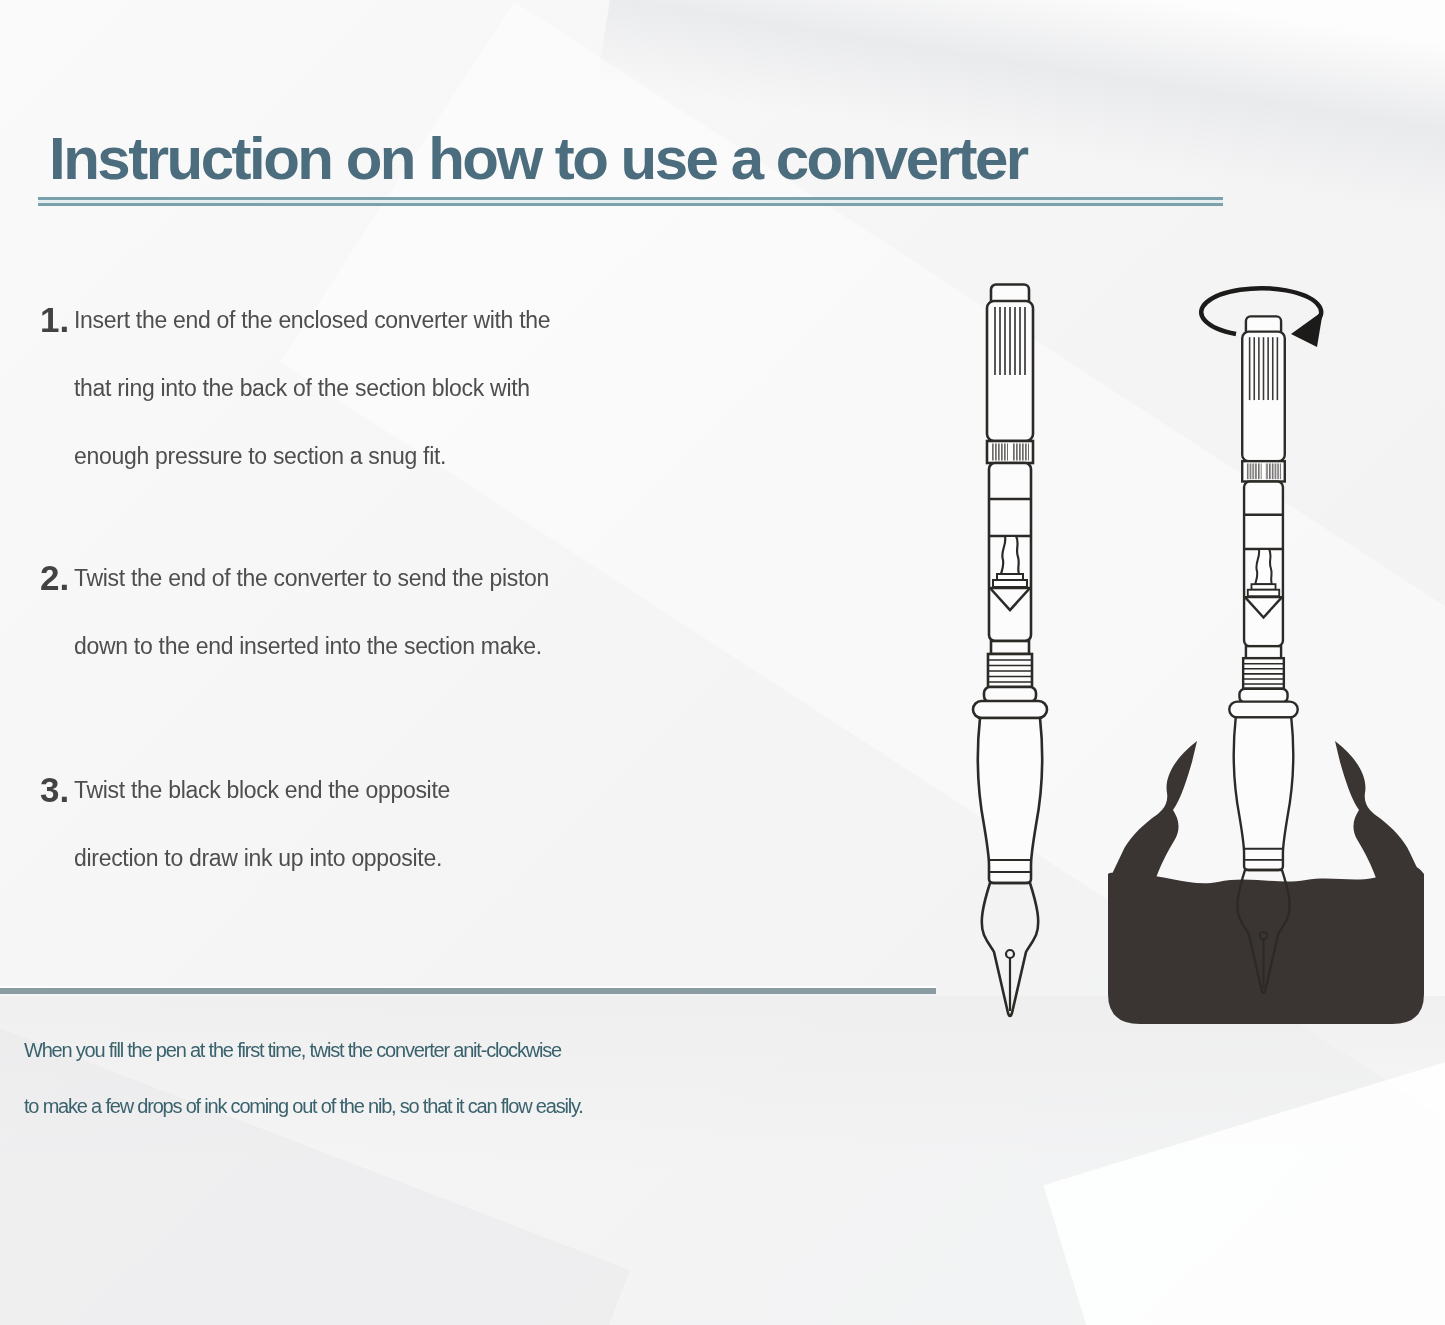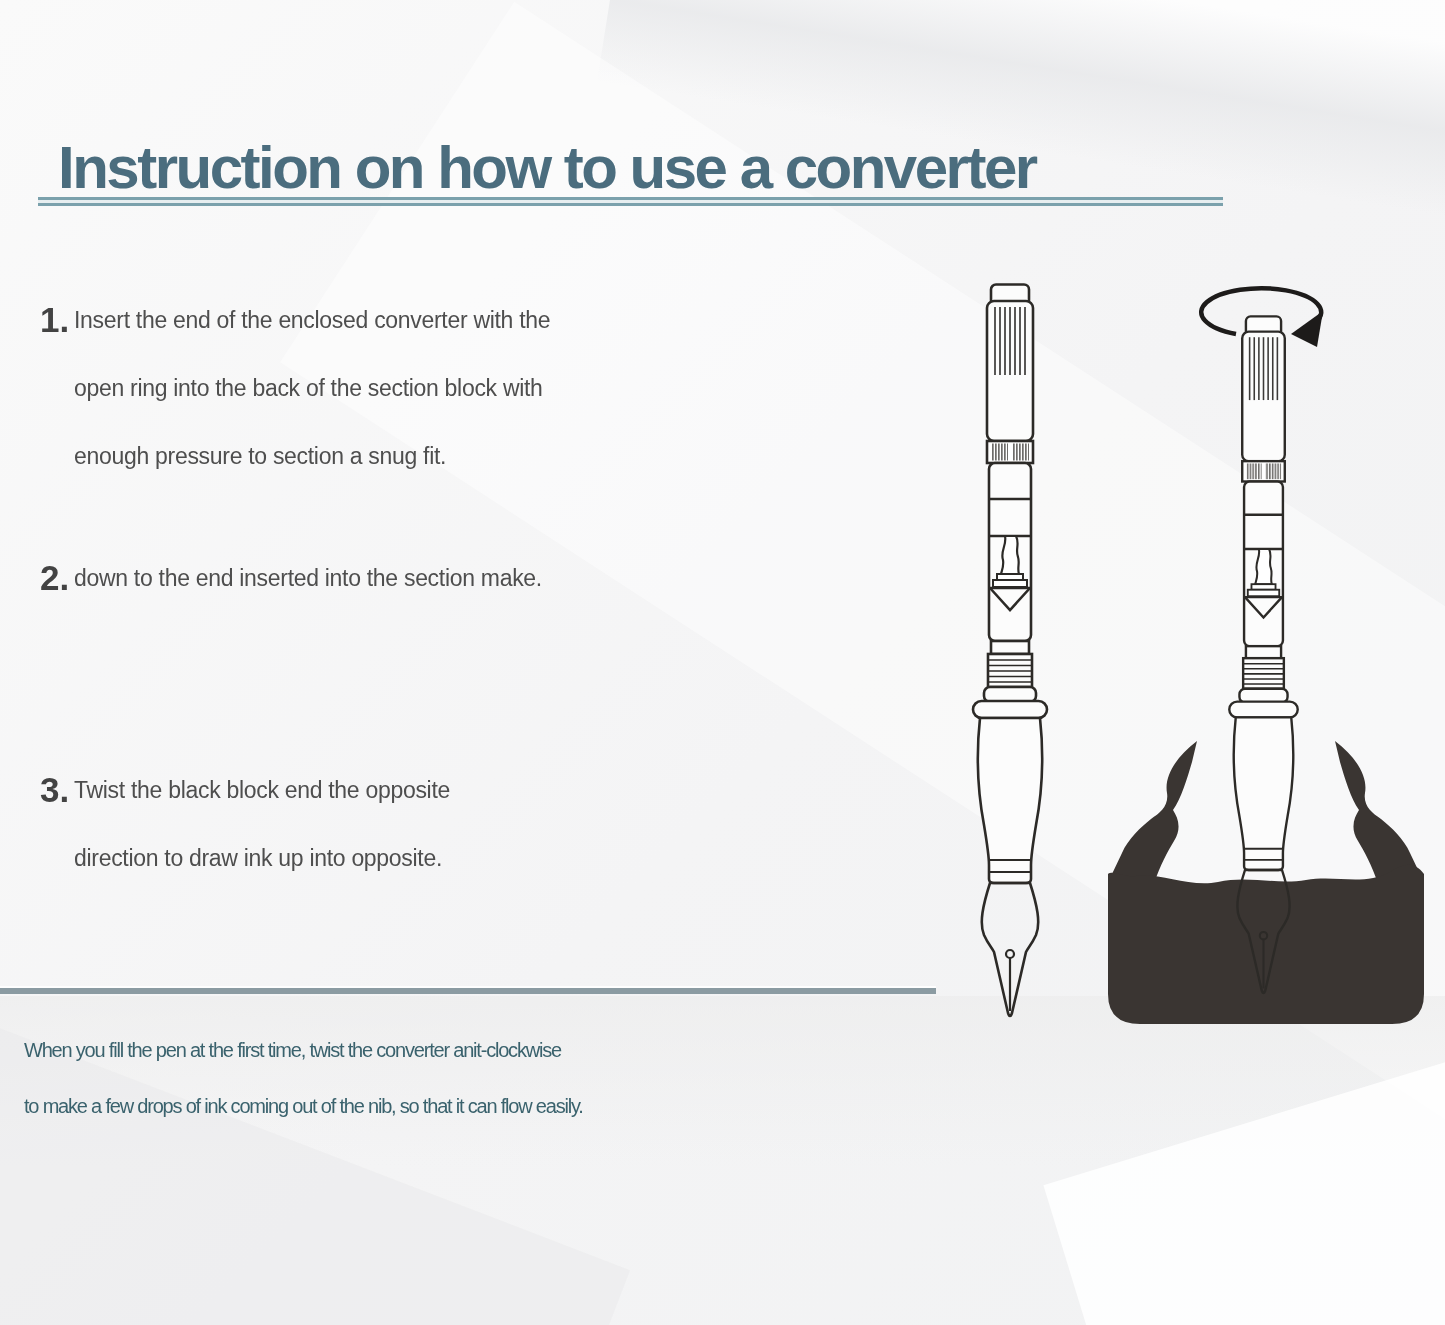--- a/index.html
+++ b/index.html
@@ -34,21 +34,21 @@
     background:#e9eaeb;opacity:.55;
   }
   .deco-bottom-right{
     left:1080px;top:1090px;width:600px;height:340px;
     transform:rotate(-17deg);
     background:#ffffff;opacity:.85;
   }
 
   .page-title{
     position:absolute;left:46px;top:125px;
-    margin:12px;
+    margin:3px;
     font-size:60px;line-height:62px;font-weight:bold;
     letter-spacing:-2.5px;
     color:#4b6d7e;
     white-space:nowrap;
     text-align:center;
   }
   .title-underline{
     position:absolute;left:38px;top:197px;width:1185px;height:9px;
     background:linear-gradient(to bottom,
       #7ba1ac 0px,#7ba1ac 3px,
@@ -94,28 +94,29 @@
   <div class="deco deco-bottom-left"></div>
   <div class="deco deco-bottom-right"></div>
 
   <h1 class="page-title">Instruction on how to use a converter</h1>
   <div class="title-underline"></div>
 
   <div class="step step-1">
     <div class="step-num">1.</div>
     <div class="step-lines">
       <div class="step-line">Insert the end of the enclosed converter with the</div>
-      <div class="step-line">open ring into the back of the section block with</div>
+      <div class="step-line">that ring into the back of the section block with</div>
       <div class="step-line">enough pressure to section a snug fit.</div>
     </div>
   </div>
 
   <div class="step step-2">
     <div class="step-num">2.</div>
     <div class="step-lines">
+      <div class="step-line">Twist the end of the converter to send the piston</div>
       <div class="step-line">down to the end inserted into the section make.</div>
     </div>
   </div>
 
   <div class="step step-3">
     <div class="step-num">3.</div>
     <div class="step-lines">
       <div class="step-line">Twist the black block end the opposite</div>
       <div class="step-line">direction to draw ink up into opposite.</div>
     </div>

